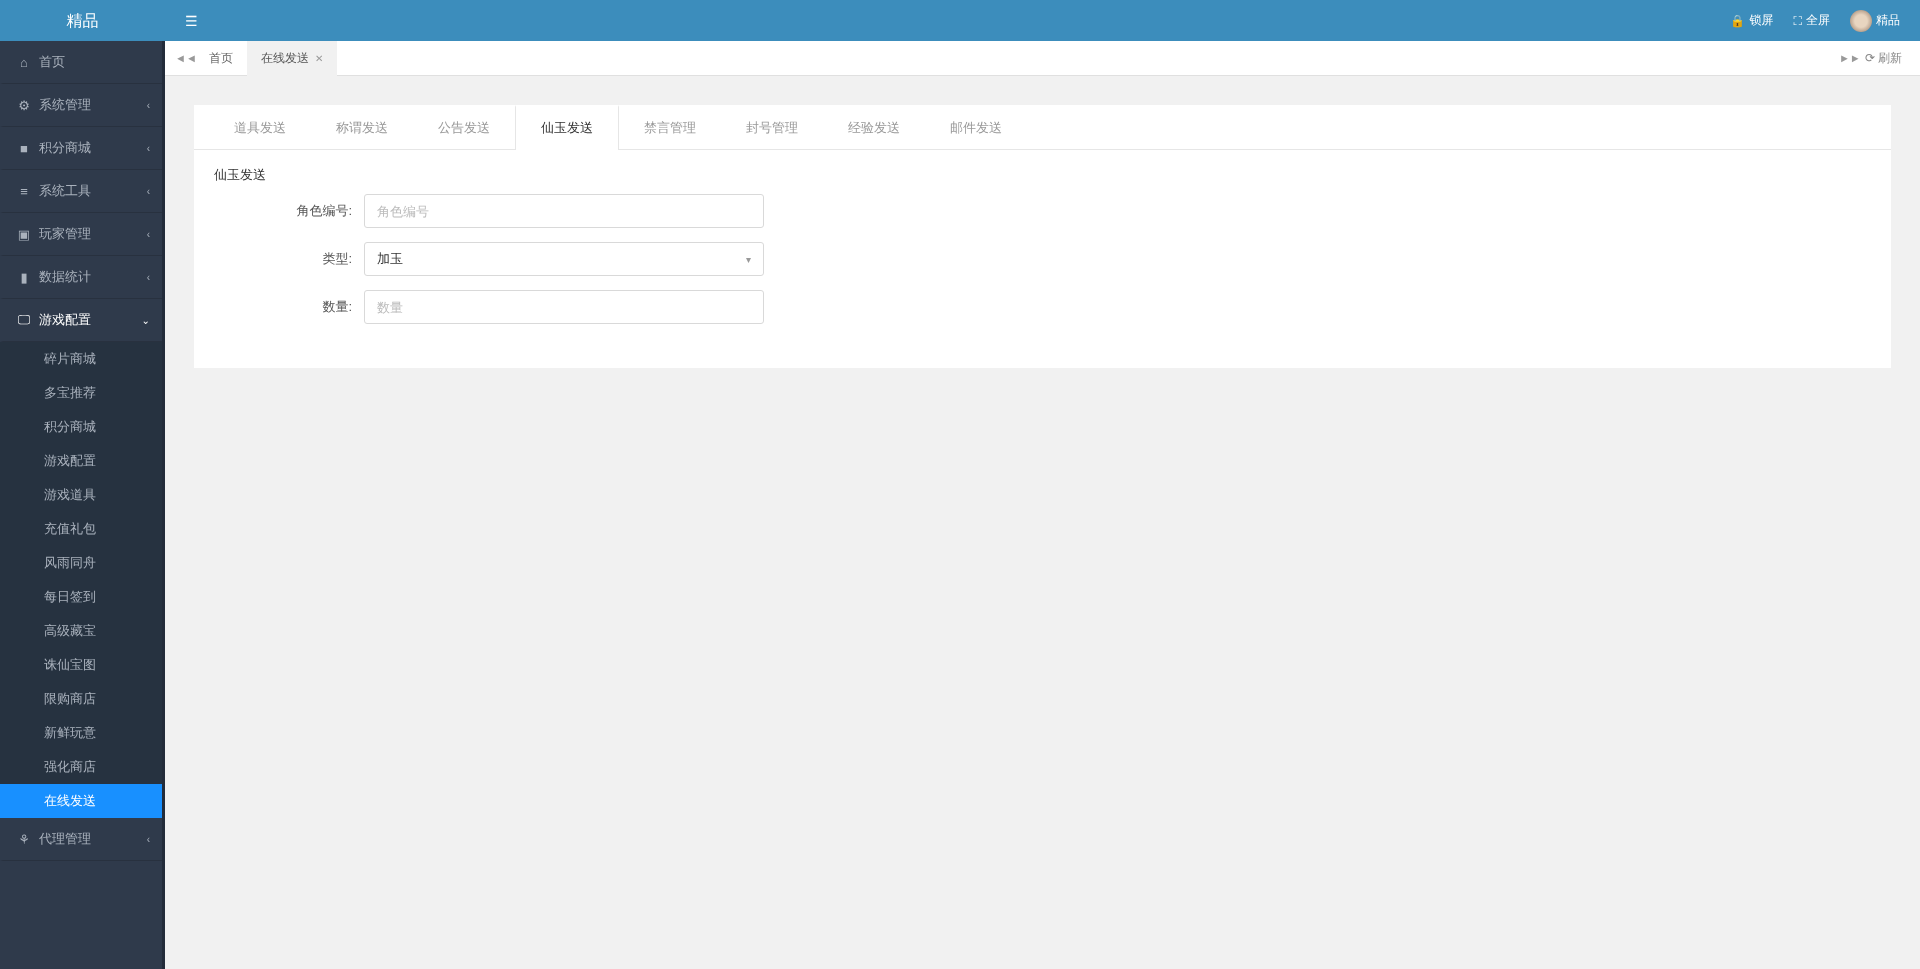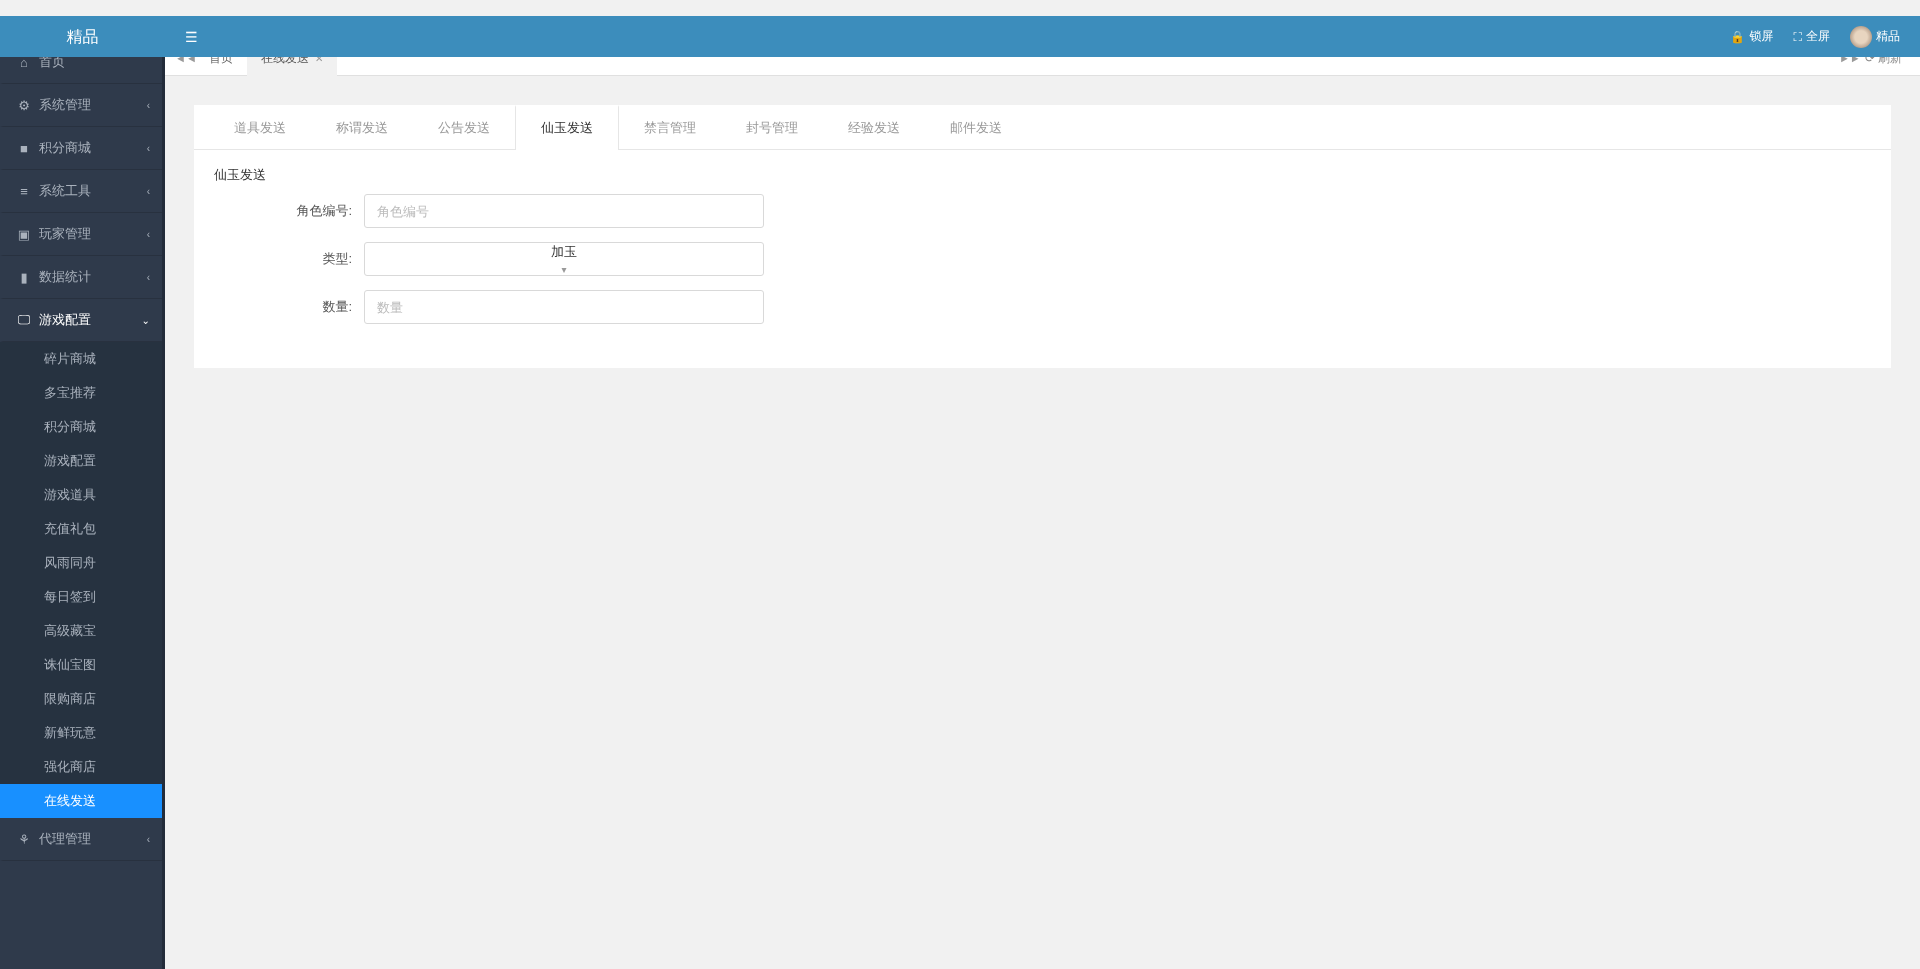--- a/index.html
+++ b/index.html
@@ -1,19 +1,19 @@
 <!DOCTYPE html>
 <html><head>
   <meta charset="utf-8">
   <style>
     * { box-sizing: border-box; margin: 0; padding: 0; }
     body { font-family: "Microsoft YaHei", Arial, sans-serif; font-size: 13px; color: #333; background: #f1f1f1; }
     
     
-    .top-header { height: 41px; background: #3c8dbc; display: flex; align-items: center; color: #fff; position: fixed; top: 0; left: 0; right: 0; z-index: 100; margin-top: 16px; }
+    .top-header { height: 41px; background: #3c8dbc; display: flex; align-items: center; color: #fff; position: fixed; top: 0; left: 0; right: 0; z-index: 100; }
     .logo { width: 165px; text-align: center; font-size: 16px; line-height: 41px; background: #3c8dbc; }
     .header-left { padding-left: 20px; display: flex; align-items: center; }
     .menu-toggle { cursor: pointer; font-size: 14px; }
     .header-right { margin-left: auto; display: flex; align-items: center; padding-right: 20px; gap: 20px; }
     .header-btn { cursor: pointer; font-size: 12px; display: flex; align-items: center; gap: 4px; }
     .avatar { width: 22px; height: 22px; border-radius: 50%; background: radial-gradient(circle, #e8d5c0 40%, #8b6f5c 100%); display: inline-block; }
     
     
     .sidebar { position: fixed; top: 41px; left: 0; bottom: 0; width: 165px; background: #2f3a4b; overflow-y: auto; color: #aab2bd; }
     .sidebar-item { padding: 12px 14px; cursor: pointer; display: flex; align-items: center; gap: 8px; font-size: 13px; border-left: 3px solid transparent; position: relative; }
@@ -46,21 +46,21 @@
     .sub-tab.active::after { content: ''; position: absolute; bottom: -1px; left: 0; right: 0; height: 1px; background: #fff; }
     
     
     .section-title { padding: 16px 20px 10px; font-size: 13px; color: #333; }
     .form-area { padding: 0 20px 30px; }
     .form-row { display: flex; align-items: center; margin-bottom: 14px; }
     .form-label { width: 150px; text-align: right; padding-right: 12px; color: #555; font-size: 13px; }
     .form-control { width: 400px; }
     .form-input { width: 100%; height: 34px; padding: 0 12px; border: 1px solid #d9d9d9; border-radius: 3px; font-size: 13px; background: #fff; color: #333; }
     .form-input::placeholder { color: #bbb; }
-    .form-select { width: 100%; height: 34px; padding: 0 12px; border: 1px solid #d9d9d9; border-radius: 3px; font-size: 13px; background: #fff; display: flex; align-items: center; justify-content: space-between; cursor: pointer; flex-direction: column; }
+    .form-select { width: 100%; height: 34px; padding: 0 12px; border: 1px solid #d9d9d9; border-radius: 3px; font-size: 13px; background: #fff; display: flex; align-items: center; justify-content: space-between; cursor: pointer; }
     .form-select .caret { color: #999; font-size: 10px; }
     .form-btn { padding: 7px 16px; border: 1px solid #d9d9d9; border-radius: 3px; background: #fff; color: #555; font-size: 13px; cursor: pointer; }
     
     .border-right-dark { border-right: 3px solid #232c3a; }
   </style>
 </head>
 <body>
 
 <div class="top-header">
   <div class="logo">精品</div>

